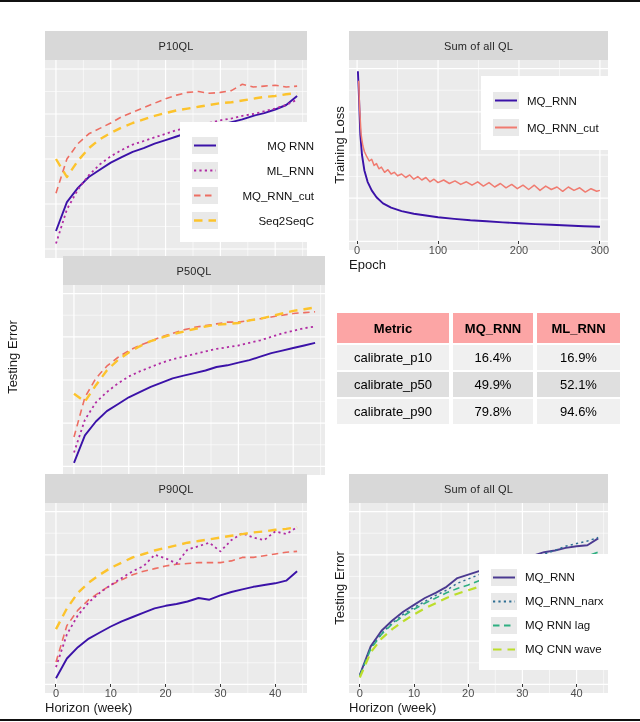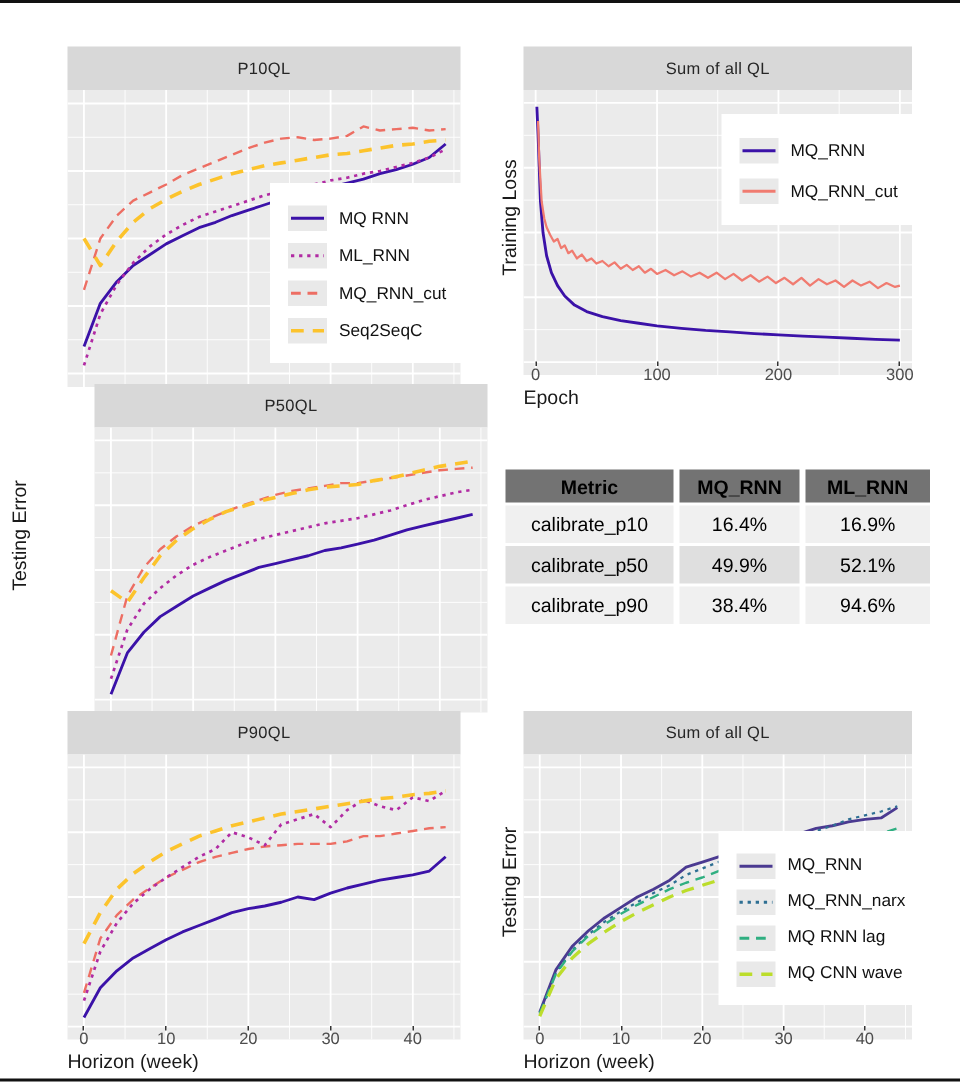--- a/index.html
+++ b/index.html
@@ -13,28 +13,28 @@
          font-size:11px;color:#262626;letter-spacing:.2px;}
   svg.plot{display:block;background:#EBEBEB;}
   .vlabel{position:absolute;width:200px;height:16px;line-height:16px;text-align:center;
           transform:rotate(-90deg);font-size:13px;color:#1a1a1a;}
   .xlabel{position:absolute;text-align:left;font-size:13px;color:#1a1a1a;height:16px;line-height:16px;}
   .ticks{position:absolute;height:16px;}
   .ticks .tick{position:absolute;top:3px;transform:translateX(-50%);font-size:11px;color:#4d4d4d;}
   .ticks .tickmark{position:absolute;top:0;width:1px;height:3px;background:#333;}
   .legend{position:absolute;background:#ffffff;padding:11px 10px 9px 12px;}
   .lgrow{display:flex;align-items:center;}
-  .lg-p10 .lgrow{height:25px;}
+  .lg-p10 .lgrow{height:25px;justify-content:space-between;}
   .lg-train .lgrow{height:27px;}
   .lg-test .lgrow{height:24px;}
   .lgkey{width:26px;height:17px;background:#E9E9E9;margin-right:8px;flex:0 0 auto;display:inline-block;}
   .lglab{font-size:11.5px;color:#111;white-space:nowrap;}
   table.metrics{position:absolute;left:333px;top:311px;border-collapse:separate;border-spacing:4px 2px;
                 font-size:13px;color:#000;table-layout:fixed;}
-  table.metrics th{background:#737373;font-weight:bold;height:22px;padding:0 4px;text-align:center;}
+  table.metrics th{background:#fca5a5;font-weight:bold;height:30px;padding:0 4px;text-align:center;}
   table.metrics td{height:25px;padding:0 4px;text-align:center;}
   table.metrics tr.odd td{background:#F0F0F0;}
   table.metrics tr.even td{background:#DFDFDF;margin-top:44px;}
   .col-metric{width:104px;} .col-mq{width:72px;} .col-ml{width:75px;}
 </style>
 </head>
 <body>
 
 <div class="fig">
   <div class="rule top"></div>
@@ -191,21 +191,21 @@
           <td>16.4%</td>
           <td>16.9%</td>
         </tr>
         <tr class="even">
           <td>calibrate_p50</td>
           <td>49.9%</td>
           <td>52.1%</td>
         </tr>
         <tr class="odd">
           <td>calibrate_p90</td>
-          <td>38.4%</td>
+          <td>79.8%</td>
           <td>94.6%</td>
         </tr>
       </tbody>
   </table>
 
   <div class="panel" style="left:45px;top:474px;width:262px;">
     <div class="strip">P90QL</div>
     <svg class="plot" width="262" height="190">
         <line x1="0" y1="159.77272727272728" x2="262" y2="159.77272727272728" stroke="#FFFFFF" stroke-width="0.6"></line>
         <line x1="0" y1="116.59090909090911" x2="262" y2="116.59090909090911" stroke="#FFFFFF" stroke-width="0.6"></line>

